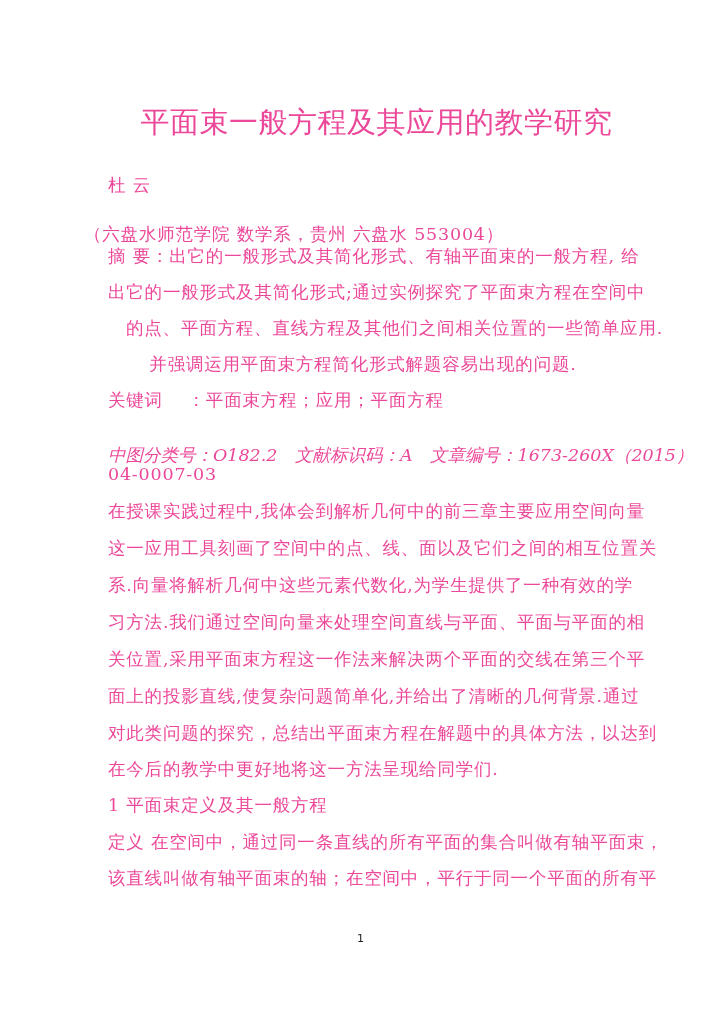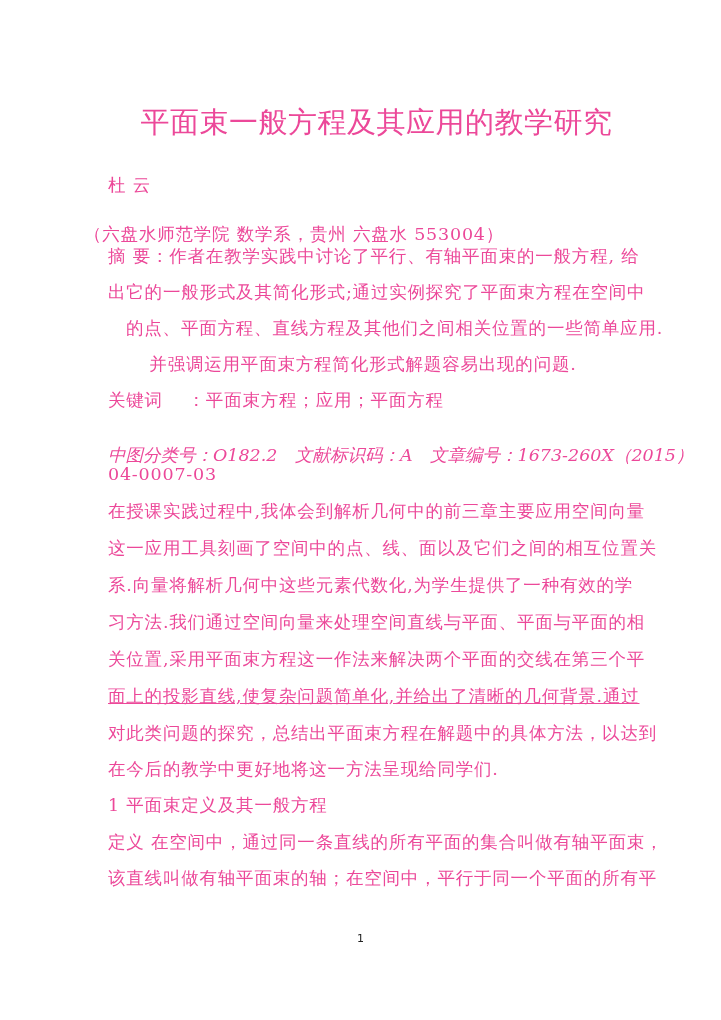--- a/index.html
+++ b/index.html
@@ -65,36 +65,36 @@
 <body>
 
 <div class="page">
 
   <h1 class="title">平面束一般方程及其应用的教学研究</h1>
 
   <div class="line" style="top:173px;">杜 云</div>
 
   <div class="line" style="top:208px; left:84px;margin-top:14px;">（六盘水师范学院 数学系，贵州 六盘水 553004）</div>
 
-  <div class="line justify" style="top:244px;">摘 要：作者在教学实践中讨论了平行、有轴平面束的一般方程, 给</div>
+  <div class="line justify" style="top:244px;">摘 要：出它的一般形式及其简化形式、有轴平面束的一般方程, 给</div>
   <div class="line justify" style="top:280px;">出它的一般形式及其简化形式;通过实例探究了平面束方程在空间中</div>
   <div class="line justify" style="top:316px;margin-left:18px;">的点、平面方程、直线方程及其他们之间相关位置的一些简单应用.</div>
   <div class="line" style="top:352px;text-align:center;">并强调运用平面束方程简化形式解题容易出现的问题.</div>
 
   <div class="line" style="top:388px;">关键词　 ：平面束方程；应用；平面方程</div>
 
   <div class="line" style="top:443px; letter-spacing:0px;font-style:italic;">中图分类号：O182.2　文献标识码：A　文章编号：1673-260X（2015）</div>
   <div class="line" style="top:462px;">04-0007-03</div>
 
   <div class="line justify" style="top:499px;">在授课实践过程中,我体会到解析几何中的前三章主要应用空间向量</div>
   <div class="line justify" style="top:536px;">这一应用工具刻画了空间中的点、线、面以及它们之间的相互位置关</div>
   <div class="line justify" style="top:573px;">系.向量将解析几何中这些元素代数化,为学生提供了一种有效的学</div>
   <div class="line justify" style="top:610px;">习方法.我们通过空间向量来处理空间直线与平面、平面与平面的相</div>
   <div class="line justify" style="top:647px;">关位置,采用平面束方程这一作法来解决两个平面的交线在第三个平</div>
-  <div class="line justify" style="top:684px;text-decoration:underline;">面上的投影直线,使复杂问题简单化,并给出了清晰的几何背景.通过</div>
+  <div class="line justify" style="top:684px;">面上的投影直线,使复杂问题简单化,并给出了清晰的几何背景.通过</div>
   <div class="line justify" style="top:721px;">对此类问题的探究，总结出平面束方程在解题中的具体方法，以达到</div>
   <div class="line" style="top:757px;">在今后的教学中更好地将这一方法呈现给同学们.</div>
 
   <div class="line" style="top:793px;">1 平面束定义及其一般方程</div>
 
   <div class="line justify" style="top:830px;">定义 在空间中，通过同一条直线的所有平面的集合叫做有轴平面束，</div>
   <div class="line justify" style="top:866px;">该直线叫做有轴平面束的轴；在空间中，平行于同一个平面的所有平</div>
 
   <div class="page-number">1</div>
 

